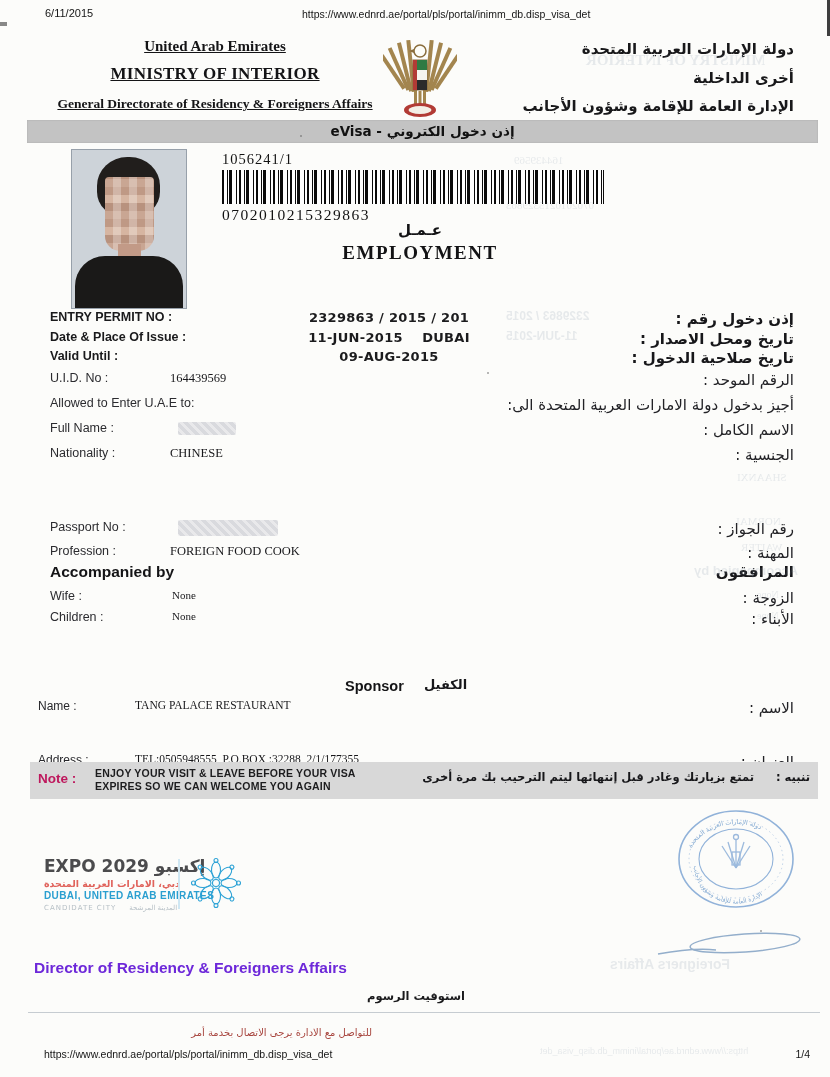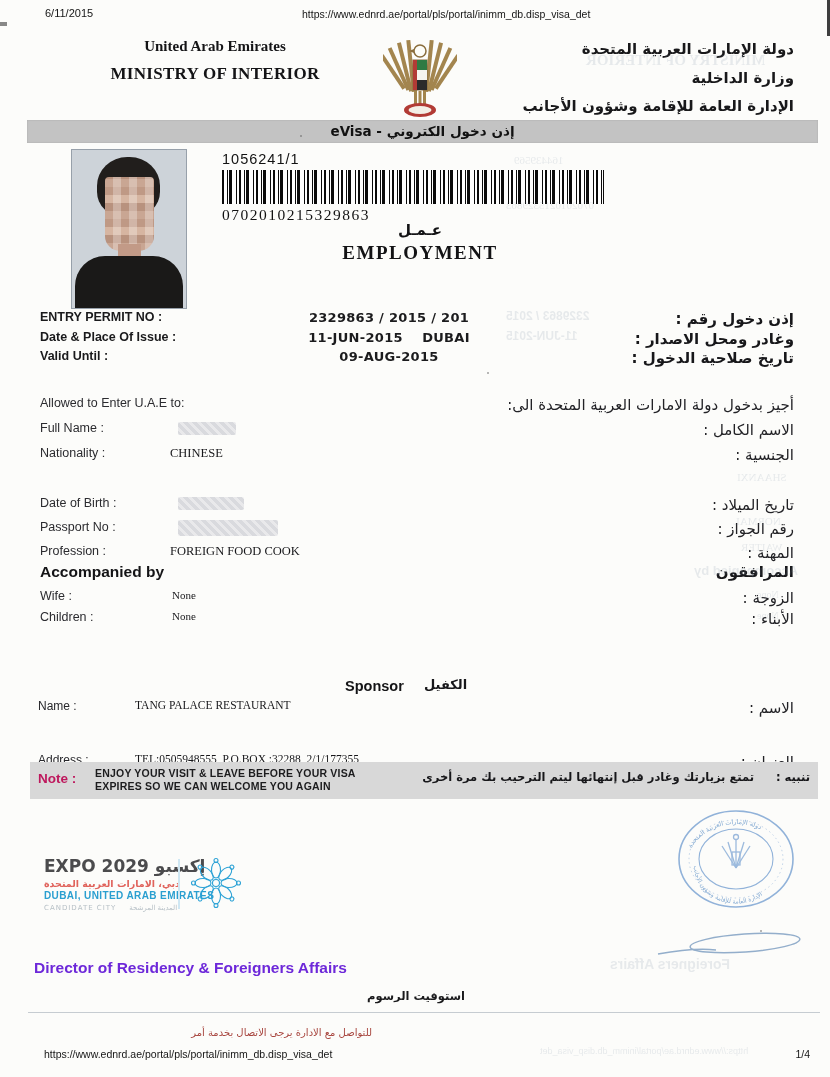--- a/index.html
+++ b/index.html
@@ -8,21 +8,21 @@
   .abs{position:absolute;}
   
   .pt-date{position:absolute;left:45px;top:7px;font-size:11px;color:#151515;}
   .pt-url{position:absolute;left:302px;top:8px;font-size:10.5px;color:#151515;}
   .foot-url{position:absolute;left:44px;top:1048px;font-size:10.5px;color:#151515;}
   .foot-page{position:absolute;right:20px;top:1048px;font-size:10.5px;color:#151515;}
   .red-note{position:absolute;left:100px;top:1027px;width:272px;direction:rtl;font-size:10px;
             color:#a8463f;font-family:"DejaVu Sans",sans-serif;}
   
   .hdr-en{position:absolute;left:40px;width:350px;text-align:center;
-          font-family:"Liberation Serif",serif;font-weight:bold;color:#141416;}
+          font-family:"Liberation Serif",serif;font-weight:bold;color:#141416;text-decoration:underline;}
   .hen1{top:38px;font-size:15px;}
   .hen2{top:64px;font-size:17px;letter-spacing:.3px;}
   .hen3{top:96px;font-size:13.5px;}
   .hdr-ar{position:absolute;right:36px;direction:rtl;font-weight:bold;font-size:15px;
           font-family:"DejaVu Sans",sans-serif;color:#18181a;}
   .har1{top:40px;}.har2{top:69px;}.har3{top:97px;}
   .emblem{position:absolute;left:383px;top:34px;}
   .evisa-bar{position:absolute;left:27px;top:120px;width:791px;height:23px;background:#c3c3c3;
              box-shadow:inset 0 0 2px #a9a9a9;}
   .evisa-bar span{display:block;text-align:center;direction:rtl;line-height:23px;font-weight:bold;
@@ -33,34 +33,34 @@
   .ph-hair{position:absolute;left:25px;top:7px;width:63px;height:60px;background:#211e1c;
            border-radius:48% 48% 42% 42%;}
   .ph-face{position:absolute;left:33px;top:27px;width:49px;height:74px;border-radius:4px 4px 15px 15px;
            background:
              repeating-linear-gradient(90deg, rgba(255,255,255,0) 0 8px, rgba(255,255,255,.28) 8px 16px),
              repeating-linear-gradient(0deg,#c9a693 0 8px,#b8927e 8px 16px,#d6b5a1 16px 24px,#bf9985 24px 32px);}
   .ph-neck{position:absolute;left:46px;top:94px;width:23px;height:20px;background:#c29a87;}
   .ph-shirt{position:absolute;left:3px;top:106px;width:108px;height:52px;background:#1a1918;
             border-radius:30px 30px 0 0;}
   
-  .bc-n1{position:absolute;left:222px;top:151px;font-family:Liberation Sans, sans-serif;
+  .bc-n1{position:absolute;left:222px;top:151px;font-family:Liberation Serif, serif;
          font-size:14.5px;letter-spacing:1px;color:#121212;}
   .barcode{position:absolute;left:222px;top:170px;width:382px;height:34px;background:#fff;
     background-image:repeating-linear-gradient(90deg,#0b0b0b 0 2px,#fff 2px 5px,#0b0b0b 5px 6px,
       #fff 6px 7px,#0b0b0b 7px 10px,#fff 10px 14px,#0b0b0b 14px 15px,#fff 15px 17px);}
   .bc-n2{position:absolute;left:222px;top:206px;font-family:"Liberation Serif",serif;
          font-size:15.5px;letter-spacing:1.5px;color:#121212;}
   .vt-ar{position:absolute;left:340px;top:221px;width:160px;text-align:center;font-weight:bold;
          font-size:15px;font-family:"DejaVu Sans",sans-serif;color:#131315;}
   .vt-en{position:absolute;left:300px;top:242px;width:240px;text-align:center;font-weight:bold;
          font-family:"Liberation Serif",serif;font-size:19px;letter-spacing:1.5px;color:#131315;}
   
   .frow{position:absolute;left:0;width:830px;height:18px;}
-  .flabel{position:absolute;left:40px;font-size:12.5px;color:#2b2b2f;}
+  .flabel{position:absolute;left:50px;font-size:12.5px;color:#2b2b2f;}
   .flabel.b{font-weight:bold;color:#1a1a1c;}
   .flabel.h{font-weight:bold;font-size:15.5px;color:#141416;}
   .fval{position:absolute;left:170px;font-family:"Liberation Serif",serif;font-size:12.5px;
         color:#17171a;white-space:pre;}
   .fval.small{font-size:11px;left:172px;}
   .fval.center{left:296px;width:186px;text-align:center;font-family:"DejaVu Sans",sans-serif;
         font-weight:bold;font-size:13px;letter-spacing:.3px;color:#1b1b1d;}
   .far{position:absolute;right:36px;direction:rtl;font-size:15px;
        font-family:"DejaVu Sans",sans-serif;color:#222226;}
   .far.b{font-weight:bold;color:#17171a;}
@@ -113,20 +113,21 @@
 </head>
 <body>
 
 <div class="page">
 
   <span class="pt-date">6/11/2015</span>
   <span class="pt-url">https://www.ednrd.ae/portal/pls/portal/inimm_db.disp_visa_det</span>
 
   <div class="hdr-en hen1 abs" style="left:40px;">United Arab Emirates</div>
   <div class="hdr-en hen2 abs" style="left:40px;">MINISTRY OF INTERIOR</div>
+  <div class="hdr-en hen3 abs" style="left:40px;">General Directorate of Residency &amp; Foreigners Affairs</div>
 
   <div class="emblem">
     <svg width="74" height="86" viewBox="0 0 74 86">
       <g fill="#a3854e">
         <rect x="8" y="18" width="4" height="40" transform="rotate(-34 10 38)"></rect>
         <rect x="14" y="12" width="4" height="46" transform="rotate(-24 16 35)"></rect>
         <rect x="20" y="8" width="4" height="50" transform="rotate(-14 22 33)"></rect>
         <rect x="26" y="6" width="4" height="52" transform="rotate(-6 28 32)"></rect>
         <rect x="62" y="18" width="4" height="40" transform="rotate(34 64 38)"></rect>
         <rect x="56" y="12" width="4" height="46" transform="rotate(24 58 35)"></rect>
@@ -142,21 +143,21 @@
       <rect x="30" y="26" width="4" height="30" fill="#b23b35"></rect>
       <rect x="34" y="26" width="10" height="10" fill="#2f7a43"></rect>
       <rect x="34" y="36" width="10" height="10" fill="#f6f4ee"></rect>
       <rect x="34" y="46" width="10" height="10" fill="#2b2b2b"></rect>
       <ellipse cx="37" cy="76" rx="16" ry="7" fill="#b23b35"></ellipse>
       <ellipse cx="37" cy="76" rx="11.5" ry="4" fill="#f3efe6"></ellipse>
     </svg>
   </div>
 
   <div class="hdr-ar har1 abs" dir="rtl">دولة الإمارات العربية المتحدة</div>
-  <div class="hdr-ar har2 abs" dir="rtl">وزارة الداخلية</div>
+  <div class="hdr-ar har2 abs" dir="rtl">أخرى الداخلية</div>
   <div class="hdr-ar har3 abs" dir="rtl">الإدارة العامة للإقامة وشؤون الأجانب</div>
 
   <div class="evisa-bar">
     <span>إذن دخول الكتروني - eVisa</span>
   </div>
 
   <div class="photo">
     <div class="ph-hair"></div>
     <div class="ph-face"></div>
     <div class="ph-neck"></div>
@@ -171,45 +172,45 @@
   <div class="vt-en">EMPLOYMENT</div>
 
   <div class="frow" style="top:310px">
     <span class="flabel b">ENTRY PERMIT NO :</span>
     <span class="fval center">2329863 / 2015 / 201</span>
     <span class="far b" dir="rtl">إذن دخول رقم :</span>
   </div>
   <div class="frow" style="top:330px">
     <span class="flabel b">Date &amp; Place Of Issue :</span>
     <span class="fval center">11-JUN-2015    DUBAI</span>
-    <span class="far b" dir="rtl">وغادر ومحل الاصدار :</span>
+    <span class="far b" dir="rtl">تاريخ ومحل الاصدار :</span>
   </div>
   <div class="frow" style="top:349px">
     <span class="flabel b">Valid Until :</span>
     <span class="fval center">09-AUG-2015</span>
     <span class="far b" dir="rtl">تاريخ صلاحية الدخول :</span>
   </div>
+  <div class="frow" style="top:371px">
+    <span class="flabel">U.I.D. No :</span>
+    <span class="fval">164439569</span>
+    <span class="far" dir="rtl">الرقم الموحد :</span>
+  </div>
   <div class="frow" style="top:396px">
     <span class="flabel">Allowed to Enter U.A.E to:</span>
     <span class="far" dir="rtl">أجيز بدخول دولة الامارات العربية المتحدة الى:</span>
   </div>
   <div class="frow" style="top:421px">
     <span class="flabel">Full Name :</span>
     <span class="blurval" style="left:178px;top:1px;width:58px"></span>
     <span class="far" dir="rtl">الاسم الكامل :</span>
   </div>
   <div class="frow" style="top:446px">
     <span class="flabel">Nationality :</span>
     <span class="fval">CHINESE</span>
     <span class="far" dir="rtl">الجنسية :</span>
-  </div>
-  <div class="frow" style="top:496px">
-    <span class="flabel">Date of Birth :</span>
-    <span class="blurval" style="left:178px;top:1px;width:66px"></span>
-    <span class="far" dir="rtl">تاريخ الميلاد :</span>
   </div>
   <div class="frow" style="top:520px">
     <span class="flabel">Passport No :</span>
     <span class="blurval" style="left:178px;top:0;width:100px;height:16px"></span>
     <span class="far" dir="rtl">رقم الجواز :</span>
   </div>
   <div class="frow" style="top:544px">
     <span class="flabel">Profession :</span>
     <span class="fval">FOREIGN FOOD COOK</span>
     <span class="far" dir="rtl">المهنة :</span>

